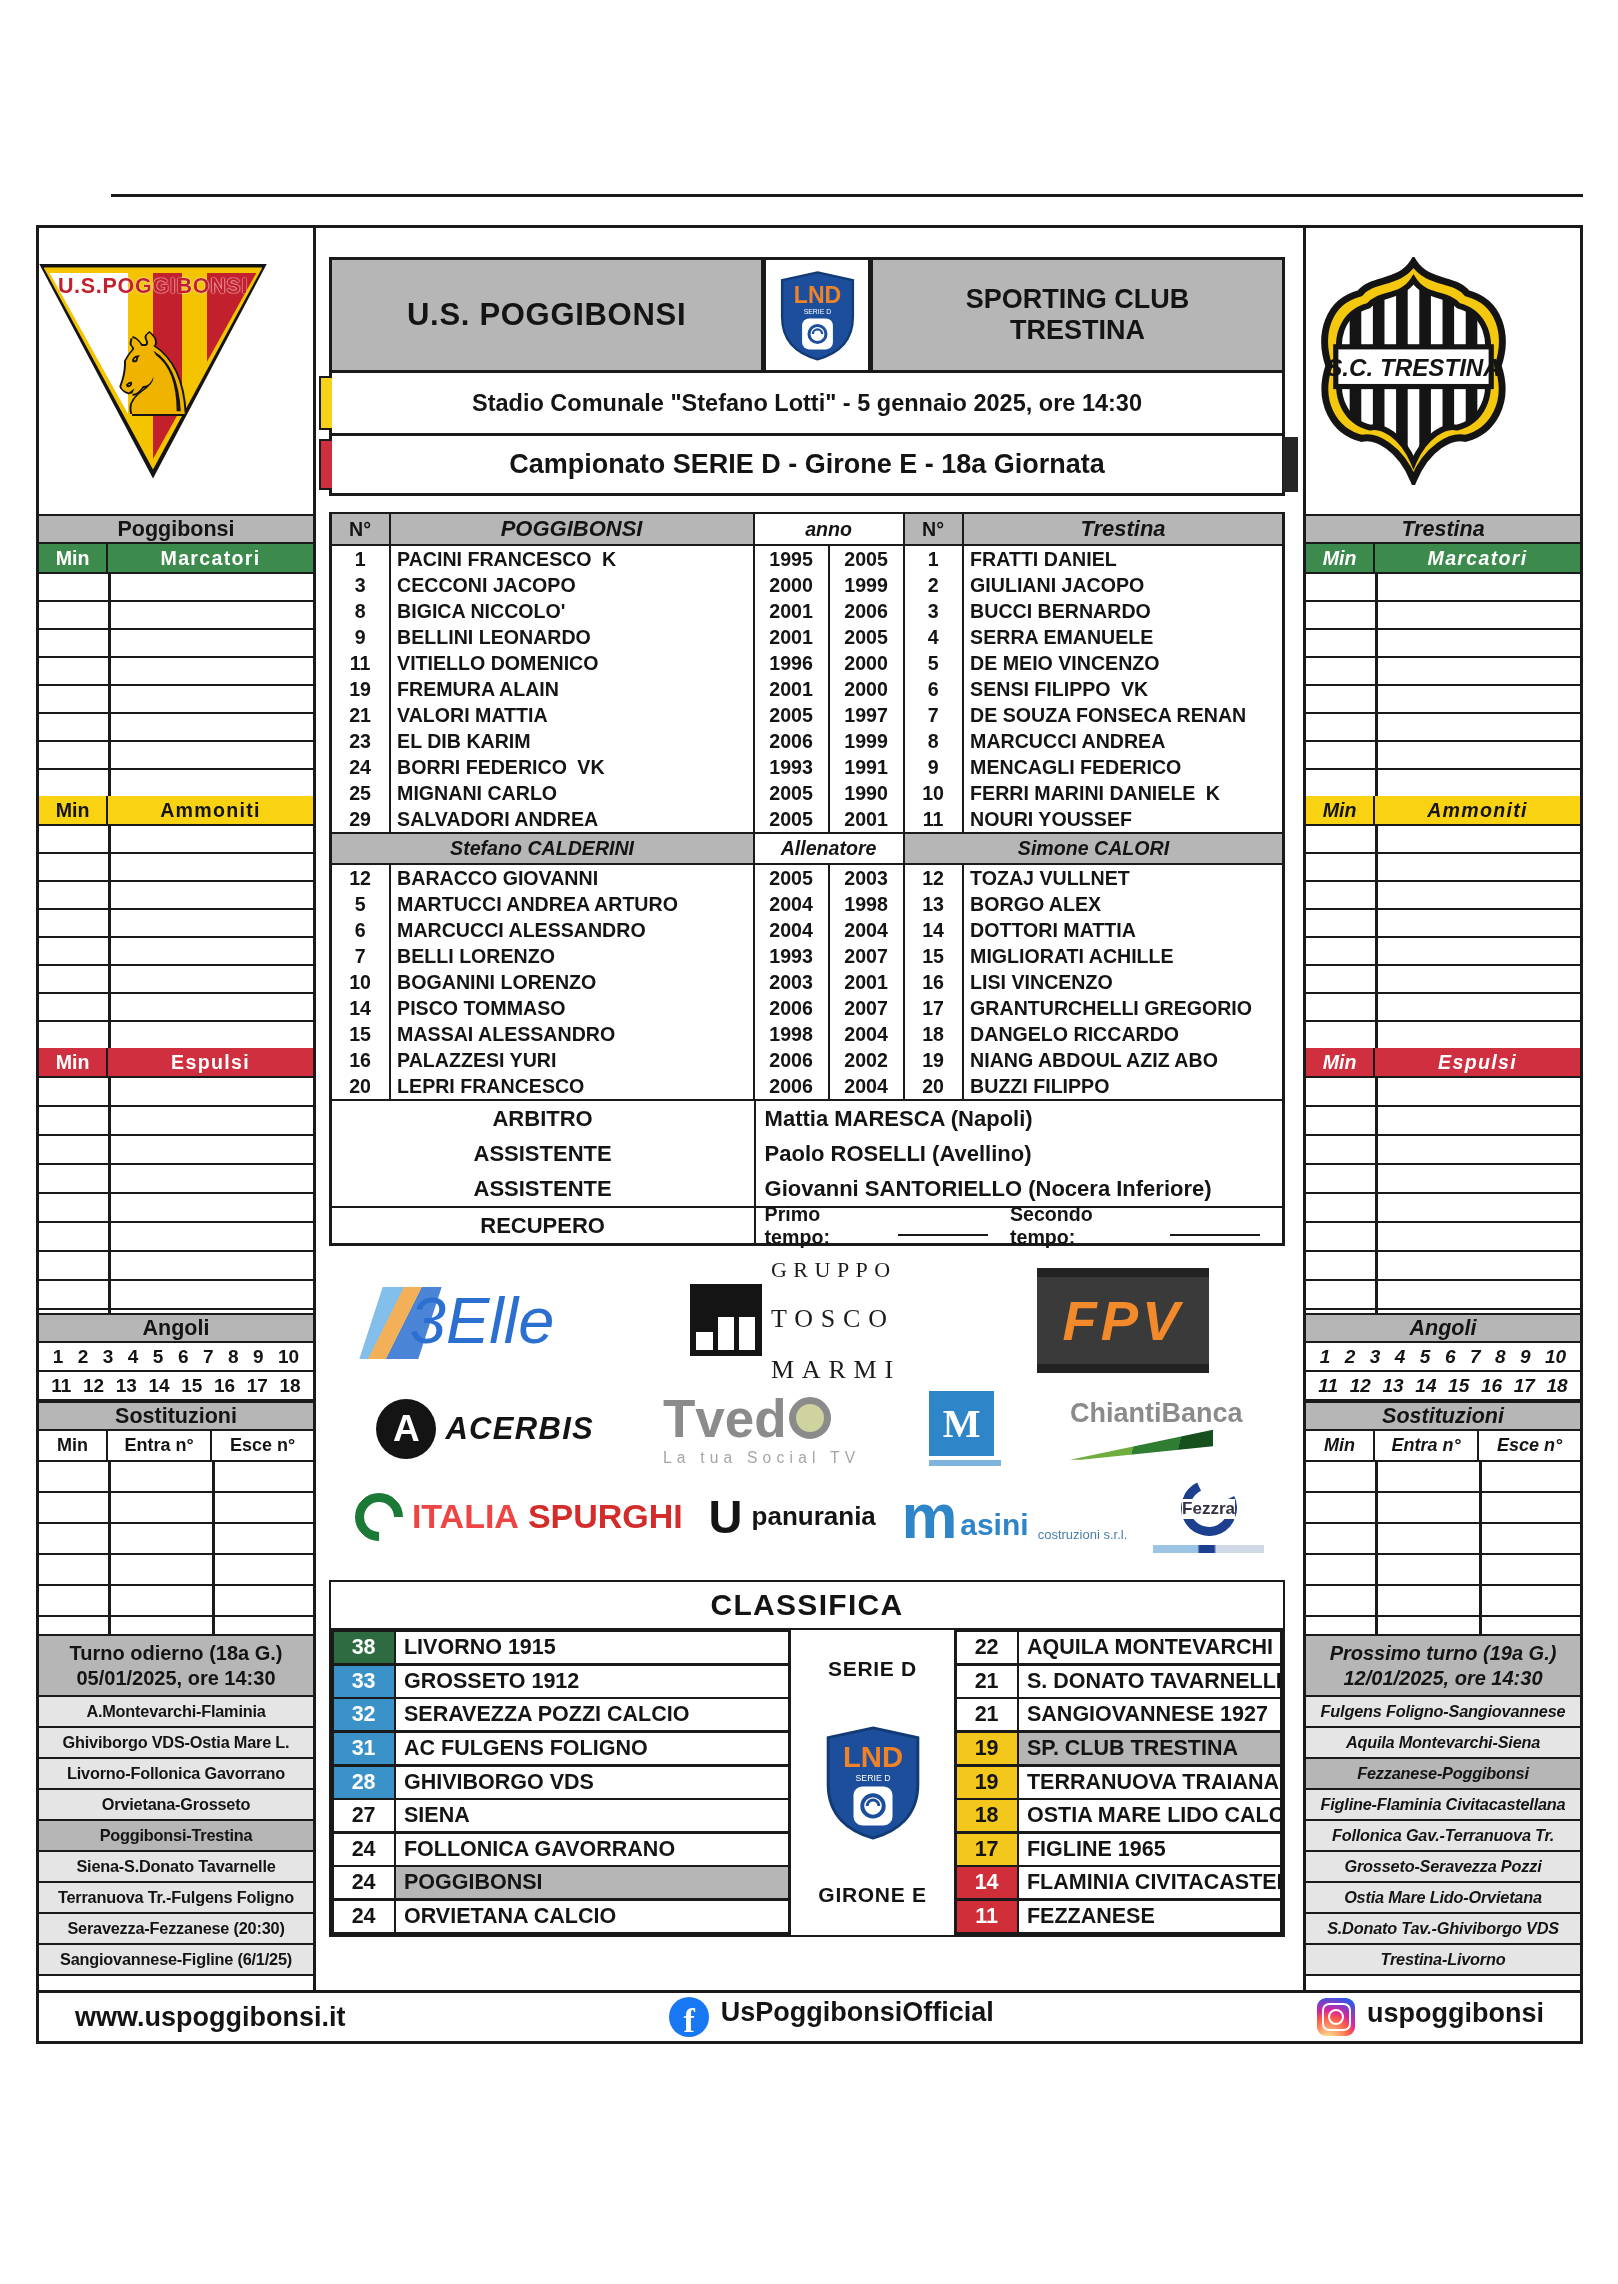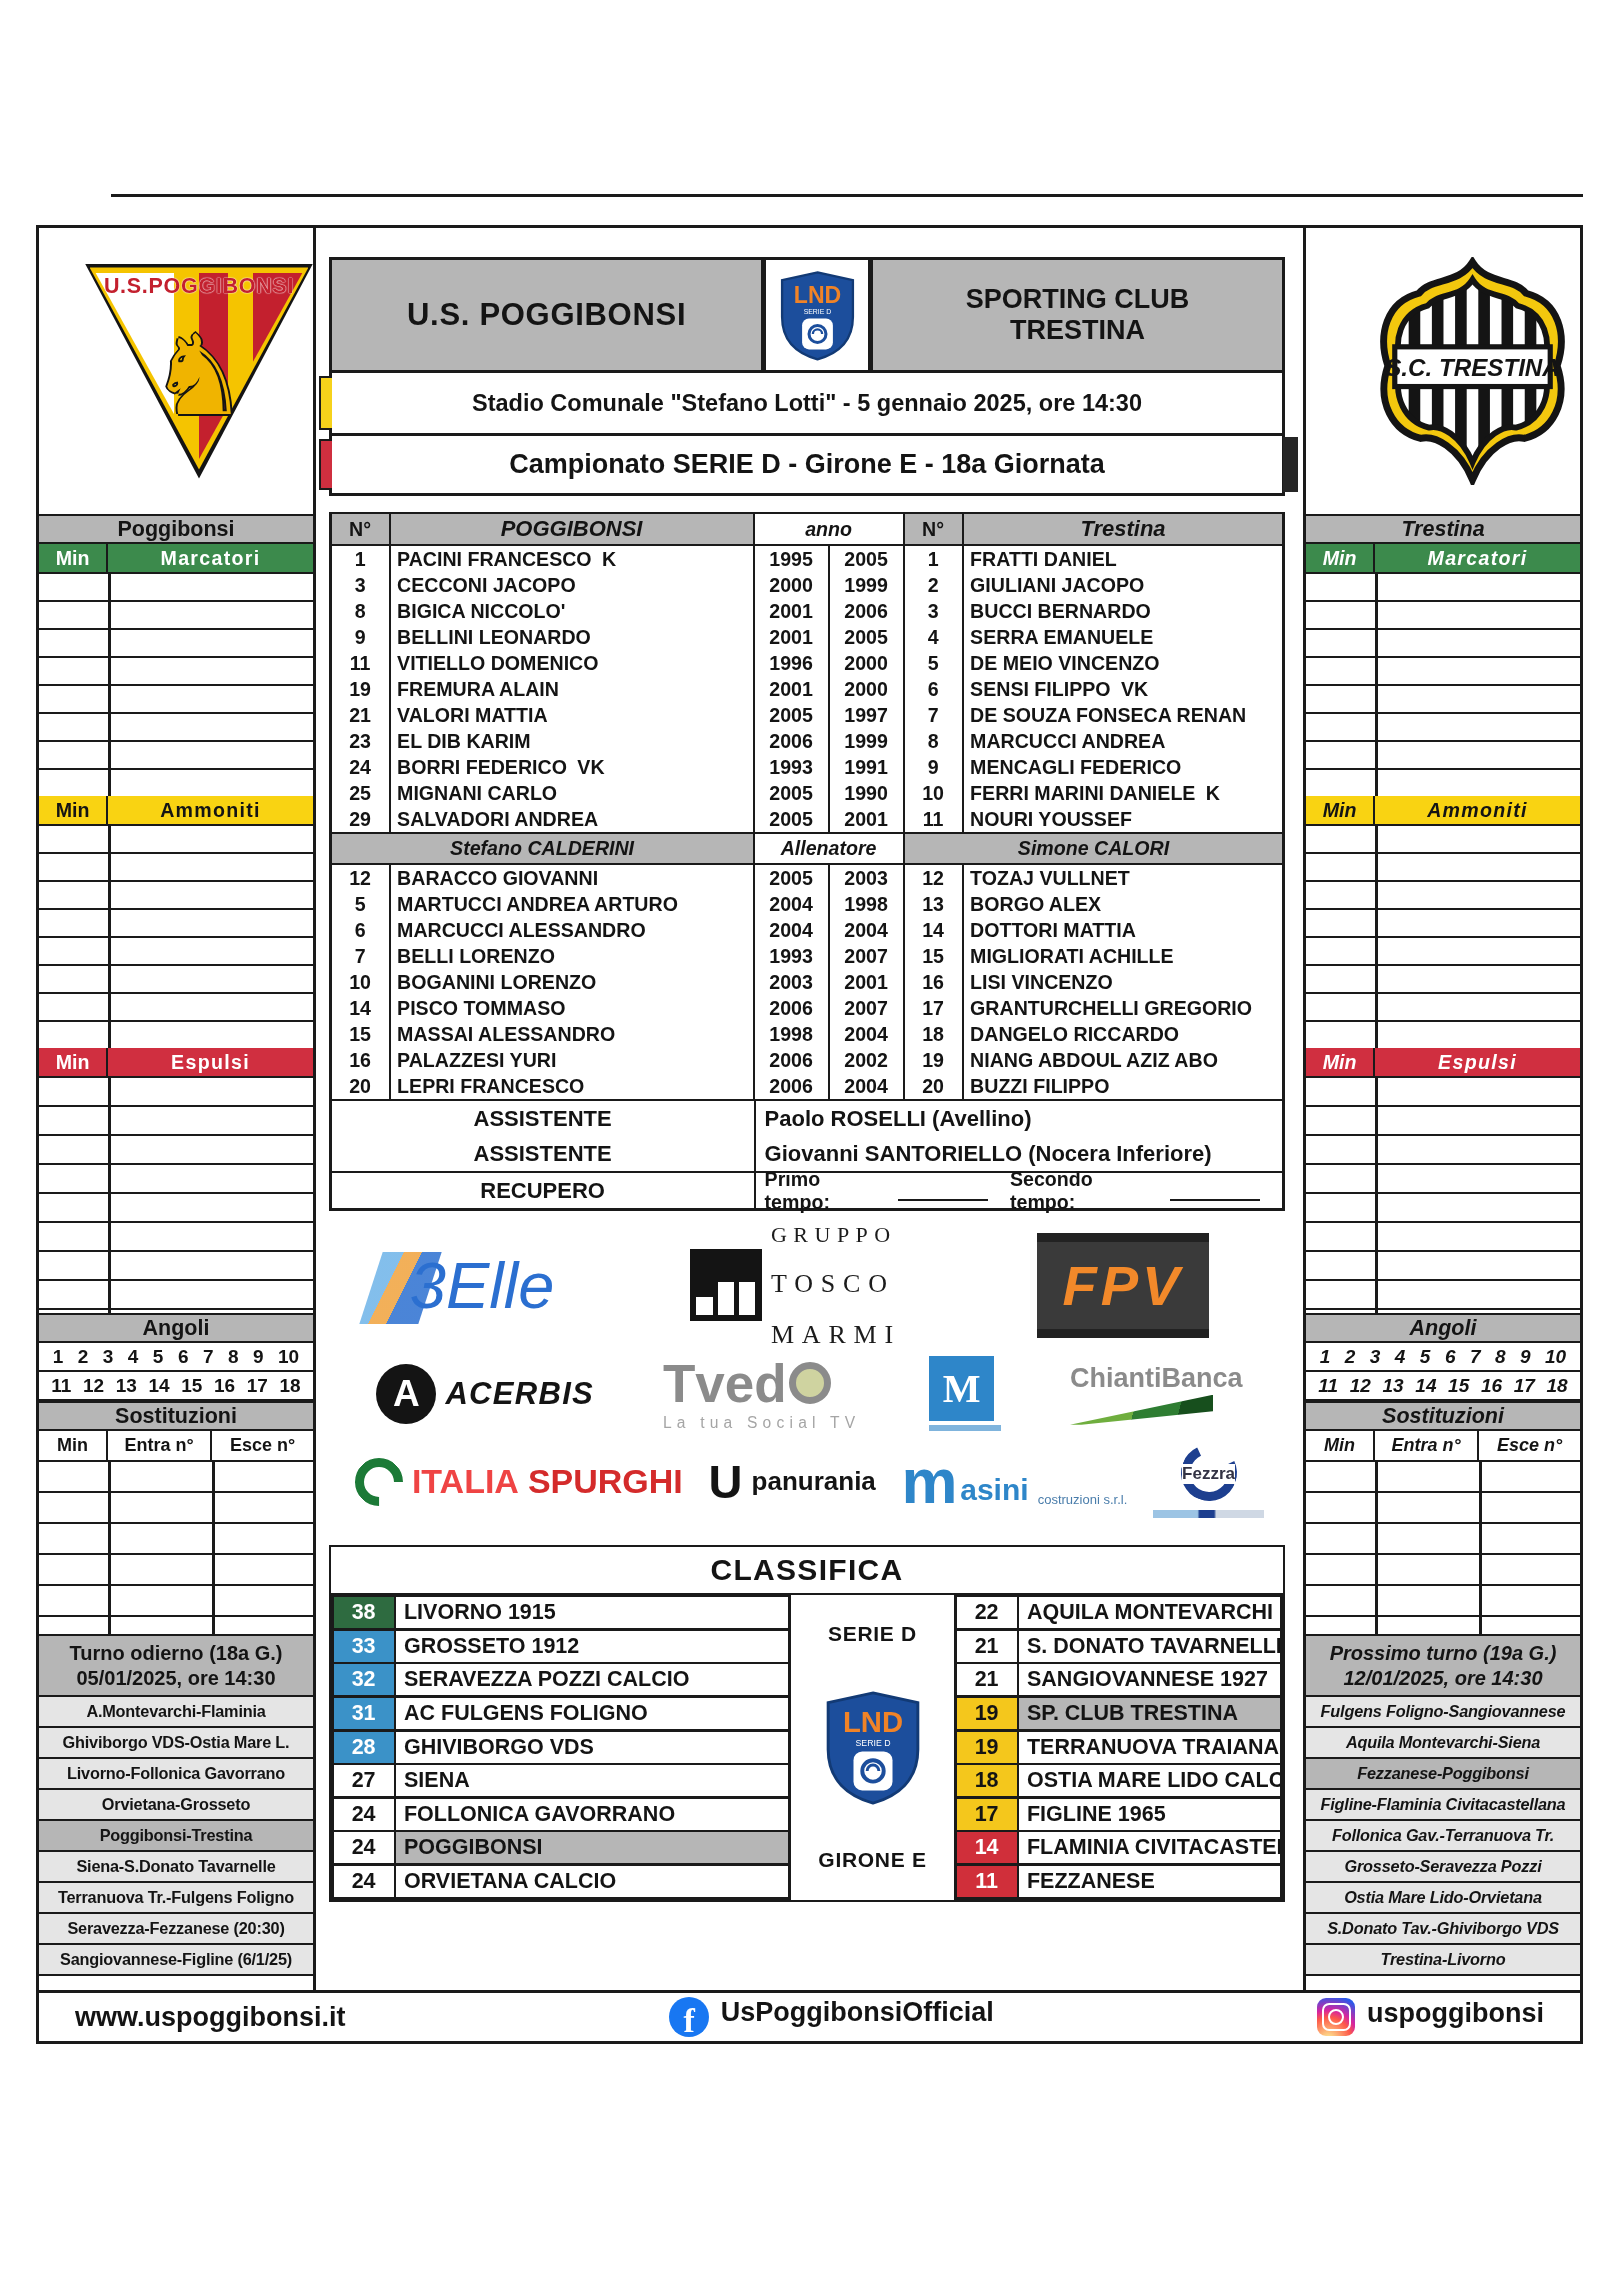--- a/index.html
+++ b/index.html
@@ -7,21 +7,21 @@
   *{box-sizing:border-box;}
   .topline{position:absolute;left:111px;top:194px;width:1472px;height:3.3px;background:#1a1a1a;}
   .frame{position:absolute;left:36px;top:225px;width:1547px;height:1819px;border:3.3px solid #1a1a1a;display:flex;flex-direction:column;background:#fff;}
   .cols{flex:1;display:flex;min-height:0;}
   .col-l,.col-r{width:277px;flex:none;display:flex;flex-direction:column;}
   .col-l{border-right:3.3px solid #1a1a1a;}
   .col-r{border-left:3.3px solid #1a1a1a;font-style:italic;}
   .col-c{flex:1;display:flex;flex-direction:column;position:relative;}
 
   
-  .logo-cell{height:286px;flex:none;display:flex;align-items:center;justify-content:flex-end;}
+  .logo-cell{height:286px;flex:none;display:flex;align-items:center;justify-content:flex-start;}
   .side-title{height:30px;flex:none;background:#b6b6b6;border-top:2.6px solid #1a1a1a;border-bottom:2.6px solid #1a1a1a;display:flex;align-items:center;justify-content:center;font-weight:bold;font-size:21.5px;}
   .hrow{height:30px;flex:none;display:flex;font-weight:bold;font-size:19.6px;border-bottom:2px solid #1a1a1a;}
   .hrow .mc{width:69px;flex:none;border-right:2.6px solid #1a1a1a;display:flex;align-items:center;justify-content:center;}
   .hrow .lc{flex:1;display:flex;align-items:center;justify-content:center;letter-spacing:1.3px;}
   .hrow.green{background:#3c8a4c;color:#fff;}
   .hrow.yellow{background:#f9d312;color:#141414;}
   .hrow.red{background:#d02f40;color:#fff;}
   .ruled{flex:none;position:relative;background:repeating-linear-gradient(to bottom,#fff 0 26px,#1a1a1a 26px 28px);}
   .ruled.h340{height:222px;}
   .ruled.h360{height:235px;background:repeating-linear-gradient(to bottom,#fff 0 27px,#1a1a1a 27px 29px);}
@@ -611,20 +611,24 @@
               <div class="yr by">2004</div>
               <div>20</div>
               <div class="nm">
                 <span>BUZZI FILIPPO</span>
                 <span class="cap"></span>
               </div>
             </div>
           </div>
         <div>
 
+            <div class="orow">
+              <div class="ol">ARBITRO</div>
+              <div class="ov">Mattia MARESCA (Napoli)</div>
+            </div>
 
             <div class="orow">
               <div class="ol">ASSISTENTE</div>
               <div class="ov">Paolo ROSELLI (Avellino)</div>
             </div>
 
             <div class="orow">
               <div class="ol">ASSISTENTE</div>
               <div class="ov">Giovanni SANTORIELLO (Nocera Inferiore)</div>
             </div>

